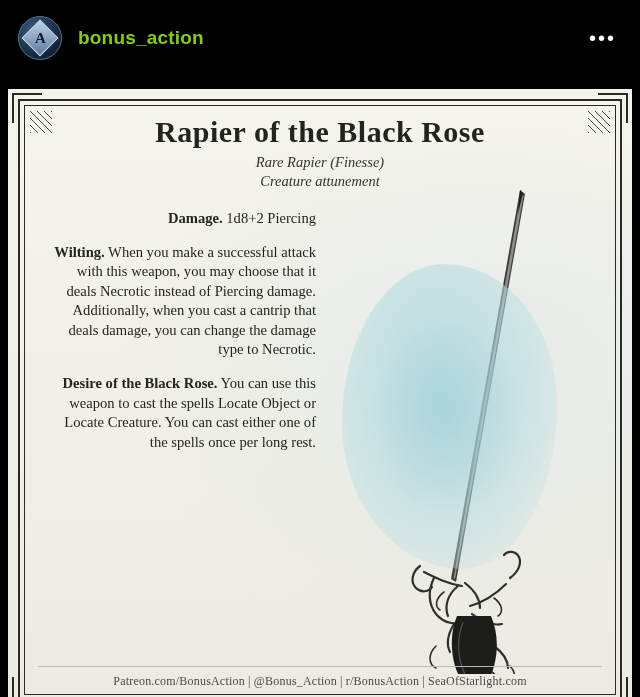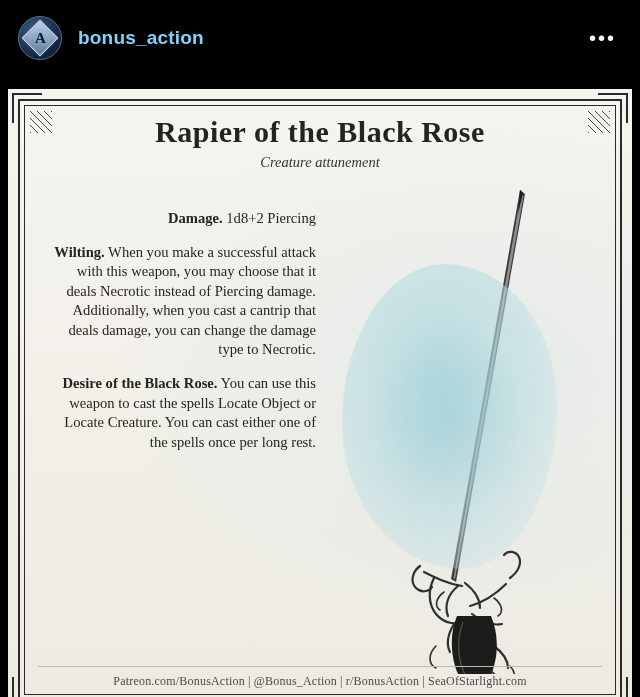--- a/index.html
+++ b/index.html
@@ -55,21 +55,21 @@
     left: 50%;
     top: 50%;
     transform: translate(-50%,-50%);
     color: #0d1a2b;
     font-family: "Liberation Serif", serif;
     font-size: 15px;
     font-weight: bold;
     letter-spacing: -1px;
   }
   .username {
-    color: #7dd3fc;
+    color: #84cc16;
     font-family: "Liberation Sans", sans-serif;
     font-size: 19px;
     font-weight: bold;
     margin-left: 16px;
     letter-spacing: 0.2px;
   }
   .more-btn {
     position: absolute;
     right: 20px;
     top: 50%;
@@ -257,20 +257,21 @@
       <div class="border-inner"></div>
       <div class="corner tl"></div>
       <div class="corner tr"></div>
       <div class="corner bl"></div>
       <div class="corner br"></div>
       <div class="corner-hatch tl"></div>
       <div class="corner-hatch tr"></div>
 
       <div class="title">Rapier of the Black Rose</div>
       <div class="subtitle">
+        <div>Rare Rapier (Finesse)</div>
         <div>Creature attunement</div>
       </div>
 
       <div class="body-col">
         <p class="para"><span class="lead">Damage.</span><span> 1d8+2 Piercing</span></p>
         <p class="para"><span class="lead">Wilting.</span><span> When you make a successful attack with this weapon, you may choose that it deals Necrotic instead of Piercing damage. Additionally, when you cast a cantrip that deals damage, you can change the damage type to Necrotic.</span></p>
         <p class="para"><span class="lead">Desire of the Black Rose.</span><span> You can use this weapon to cast the spells Locate Object or Locate Creature. You can cast either one of the spells once per long rest.</span></p>
       </div>
 
       <div class="art">

